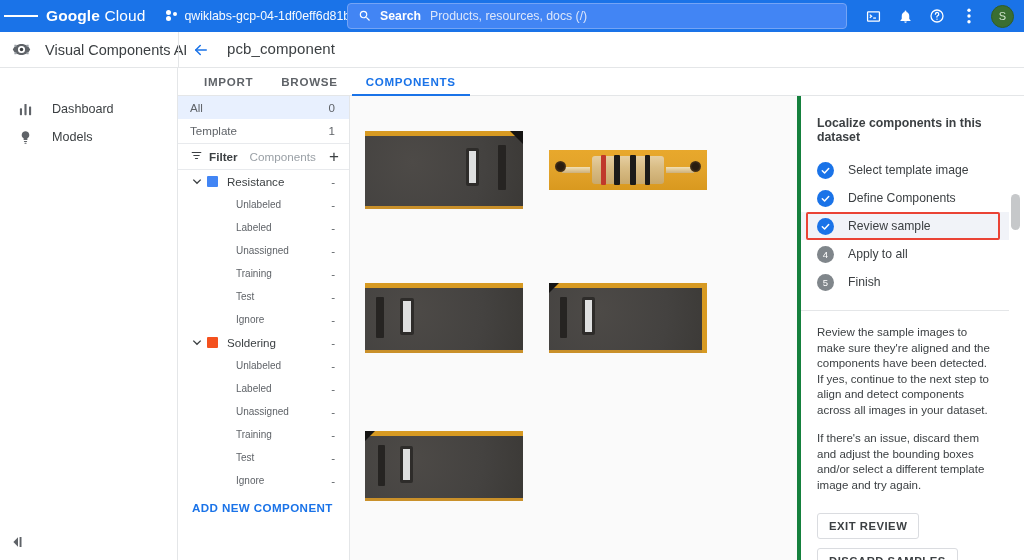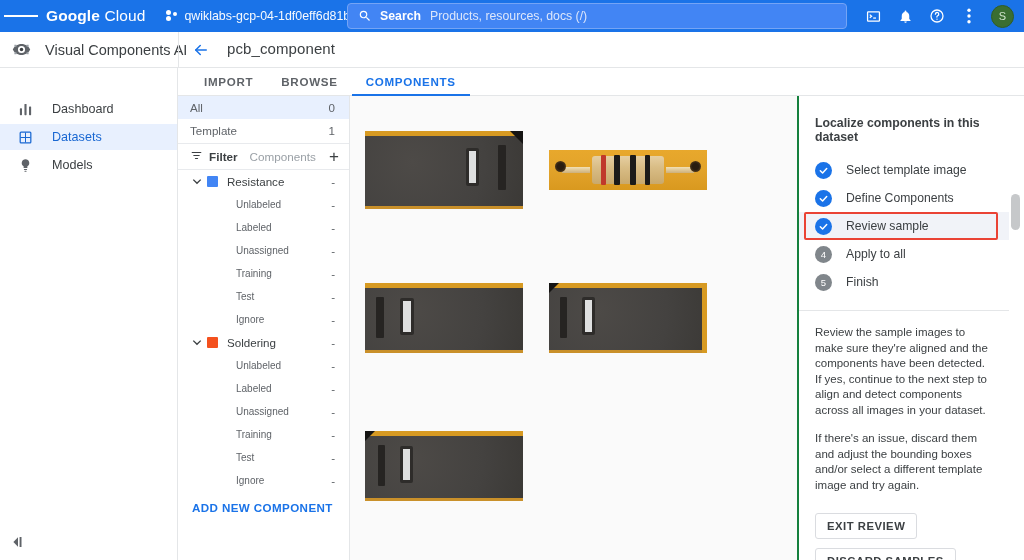--- a/index.html
+++ b/index.html
@@ -241,21 +241,21 @@
     background:linear-gradient(180deg,#f2e0b5,#cdb07a);
   }
   .pcb-res .eyelet{
     position:absolute;top:28%;width:11px;height:11px;border-radius:50%;
     background:radial-gradient(circle,#2a1d10 40%, #6e4e23 100%);
   }
 
   
   #rightpanel{
     position:absolute;left:797px;top:96px;width:212px;height:464px;
-    background:#fff;border-left:2px solid #15803d;
+    background:#fff;border-left:4px solid #15803d;
     overflow:hidden;
   }
   #stepcard{
     margin:0; padding:20px 0 14px 0;
     border-bottom:1px solid #e4e6e8;position:relative;
   }
   #step-heading{
     font-size:12.3px;font-weight:700;color:#3c4043;padding:0 16px 12px 16px;
   }
   .step{
@@ -390,29 +390,20 @@
     <span class="nicon">
       <svg width="15" height="15" viewBox="0 0 24 24" fill="#5f6368">
         <rect x="3" y="10" width="3.4" height="11" rx="1"></rect>
         <rect x="10.3" y="3" width="3.4" height="18" rx="1"></rect>
         <rect x="17.6" y="7" width="3.4" height="14" rx="1"></rect>
       </svg>
     </span>
     <span class="nlabel">Dashboard</span>
   </div>
 
-  <div class="nav-item active">
-    <span class="nicon">
-      <svg width="15" height="15" viewBox="0 0 24 24" fill="none" stroke="#1967d2" stroke-width="2">
-        <rect x="3.5" y="3.5" width="17" height="17" rx="1.4"></rect>
-        <path d="M12 4v16M4 12h16" stroke-width="1.6"></path>
-      </svg>
-    </span>
-    <span class="nlabel">Datasets</span>
-  </div>
 
   <div class="nav-item">
     <span class="nicon">
       <svg width="15" height="15" viewBox="0 0 24 24" fill="#5f6368">
         <path d="M12 2a6 6 0 0 0-3 11.2V16h6v-2.8A6 6 0 0 0 12 2z"></path>
         <rect x="9.4" y="17.4" width="5.2" height="1.8" rx=".8"></rect>
         <rect x="10.3" y="20.2" width="3.4" height="1.7" rx=".8"></rect>
       </svg>
     </span>
     <span class="nlabel">Models</span>

